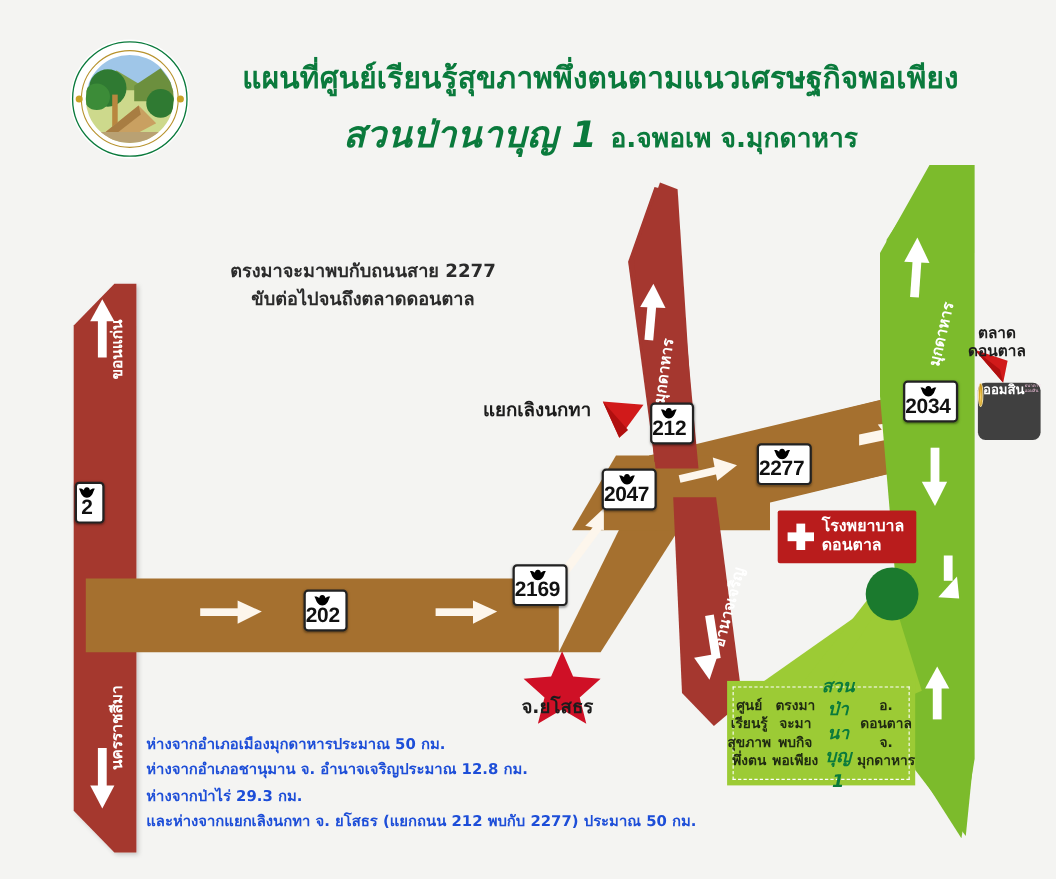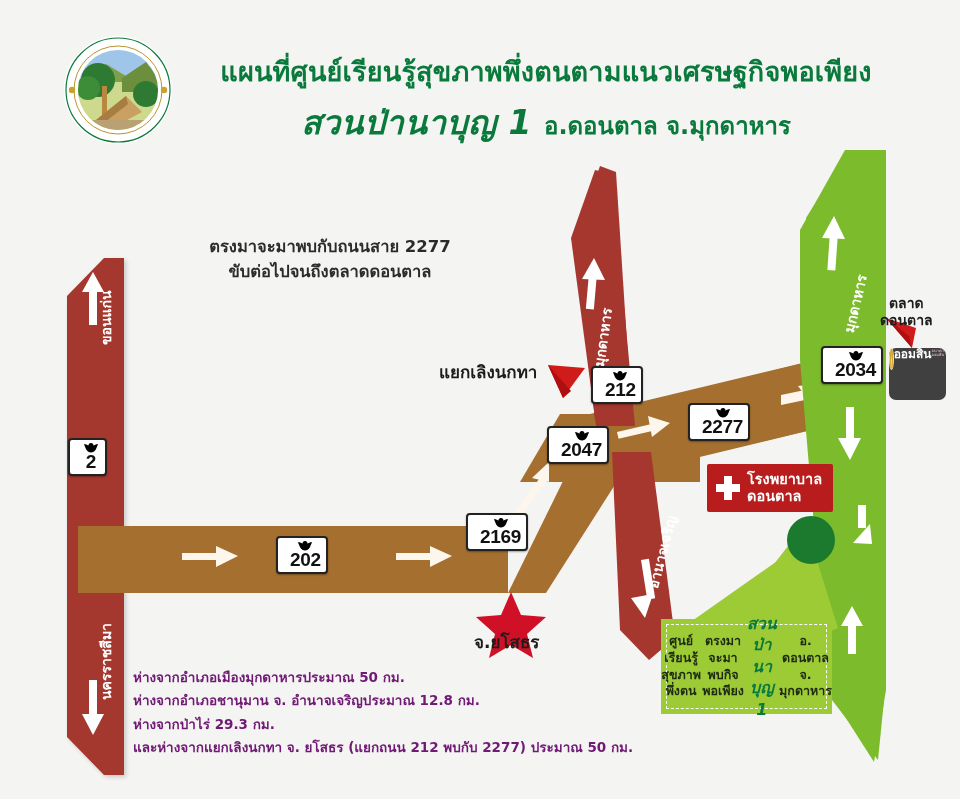--- a/index.html
+++ b/index.html
@@ -32,21 +32,21 @@
 
   
   .directions{
     position:absolute;left:104px;top:234px;width:452px;text-align:center;
     font-size:16.5px;font-weight:bold;color:#2b2b2b;line-height:1.52;
   }
   .directions .green{color:#1d9b3f;}
 
   .notes{
     position:absolute;left:133px;top:666px;width:520px;
-    font-size:13.5px;font-weight:bold;color:#701a75;line-height:1.73;
+    font-size:13.5px;font-weight:bold;color:#1d4ed8;line-height:1.73;
   }
   .notes div{white-space:nowrap;}
 
   
   .lbl{position:absolute;font-weight:bold;color:#1c1c1c;}
   .lbl-junction{left:439px;top:358px;font-size:17px;white-space:nowrap;}
   .lbl-market{left:880px;top:295px;font-size:14px;line-height:1.22;text-align:center;white-space:nowrap;}
   .lbl-province{left:474px;top:628px;font-size:17px;white-space:nowrap;}
 
   
@@ -58,21 +58,21 @@
   .rn-korat{left:95px;top:700px;transform:rotate(-90deg);}
   .rn-muk-green{left:838px;top:330px;transform:rotate(-77deg);}
   .rn-muk-red{left:588px;top:365px;transform:rotate(-82deg);}
   .rn-amnat{left:642px;top:585px;transform:rotate(-75deg);}
 
   
   .shield{
     position:absolute;background:#ffffff;border:2px solid #222;
     border-radius:4px;box-shadow:0 1px 2px rgba(0,0,0,.35);
     display:flex;flex-direction:column;align-items:center;justify-content:center;
-    padding:2px 5px 3px 12px;
+    padding:2px 5px 3px 0;
   }
   .shield .garuda{width:18px;height:11px;display:block;margin-bottom:-1px;}
   .shield .num{
     font-size:19px;font-weight:bold;color:#111;line-height:1;
     font-family:"Liberation Sans",sans-serif;letter-spacing:-.3px;
   }
   .sh-2   {left:68px; top:438px;}
   .sh-202 {left:276px;top:536px;}
   .sh-2169{left:466px;top:513px;}
   .sh-2047{left:547px;top:426px;}
@@ -282,21 +282,21 @@
 
       <circle cx="10" cy="56" r="3.2" fill="#c9a227"></circle>
       <circle cx="102" cy="56" r="3.2" fill="#c9a227"></circle>
     </g>
   </svg>
 
   <div class="header">
     <div class="title-wrap">
       <div class="title-line1">แผนที่ศูนย์เรียนรู้สุขภาพพึ่งตนตามแนวเศรษฐกิจพอเพียง</div>
       <div class="title-line2">
-        <span class="title-big">สวนป่านาบุญ 1</span><span class="title-sub">อ.ดอนตาล จ.มุกดาหาร</span>
+        <span class="title-big">สวนป่านาบุญ 1</span><span class="title-sub">อ.จพอเพ จ.มุกดาหาร</span>
       </div>
     </div>
   </div>
 
   <div class="directions">
     <div>ตรงมาจะมาพบกับถนนสาย 2277</div>
     <div>ขับต่อไปจนถึงตลาดดอนตาล</div>
   </div>
 
   <div class="notes">

